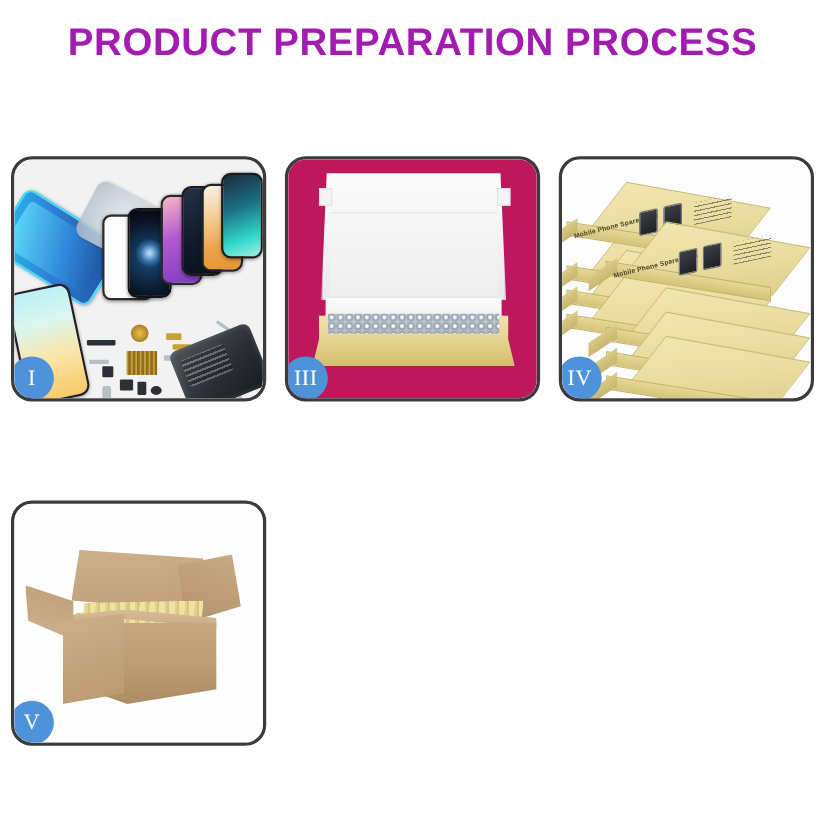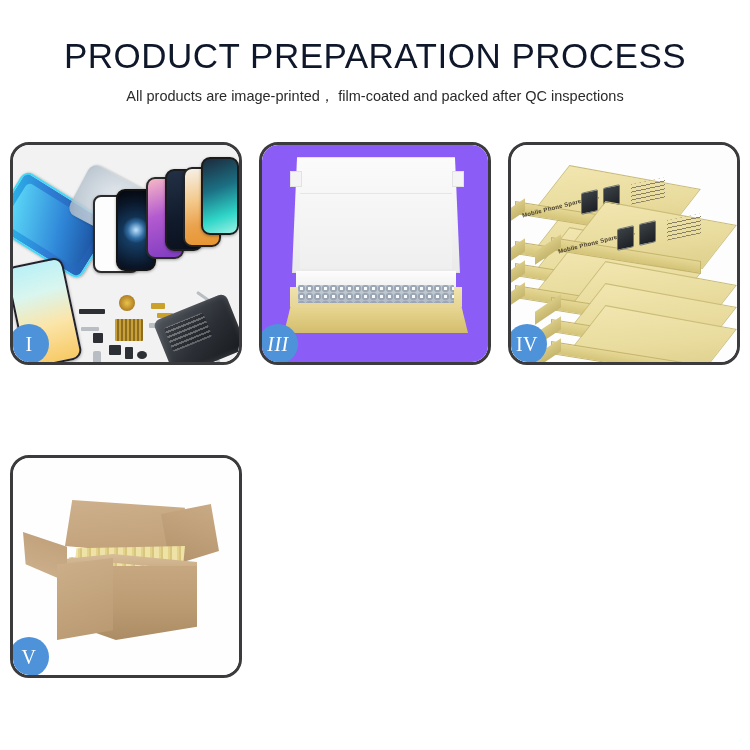--- a/index.html
+++ b/index.html
@@ -7,22 +7,22 @@
     width: 750px; height: 750px;
     background: #ffffff;
     font-family: "Liberation Sans", sans-serif;
     overflow: hidden;
   }
   .page { position: relative; width: 750px; height: 750px; background: #fff; }
 
   
   .header { position: absolute; left: 0; top: 0; width: 750px; text-align: center; }
   .title {
-    font-size: 35px; font-weight: normal; letter-spacing: 0.5px;
-    color: #0f172a; line-height: 1; padding-top: 38px;
+    font-size: 35px; font-weight: bold; letter-spacing: 0.5px;
+    color: #a21caf; line-height: 1; padding-top: 21px;
     font-family: "Liberation Sans", sans-serif;
   }
   .subtitle {
     font-size: 14.5px; color: #2a2a2a; padding-top: 14px;
     font-family: "Liberation Sans", sans-serif;
   }
 
   
   .grid {
     position: absolute; left: 10px; top: 142px;
@@ -127,21 +127,21 @@
     position: absolute; left: 64px; top: 12px; width: 100px; height: 198px;
     background:
       radial-gradient(ellipse at 30% 20%, rgba(255,255,255,.55) 0 26%, rgba(255,255,255,0) 60%),
       radial-gradient(ellipse at 70% 75%, rgba(255,255,255,.4) 0 22%, rgba(255,255,255,0) 58%);
   }
   .wrap-seam { position: absolute; left: 56px; top: 148px; width: 116px; height: 5px;
     background: linear-gradient(90deg, rgba(255,255,255,.1), rgba(255,255,255,.85), rgba(255,255,255,.1));
     transform: rotate(-1.5deg); }
 
   
-  .p3 { background: #8b5cf6; font-style: italic; }
+  .p3 { background: #be185d; }
   .lid-back {
     position: absolute; left: 30px; top: 12px; width: 168px; height: 116px;
     background: linear-gradient(180deg,#fbfbfb 0%,#f3f3f3 55%,#eaeaea 100%);
     border: 1px solid #e2e2e2;
     clip-path: polygon(3% 0, 97% 0, 100% 100%, 0 100%);
   }
   .lid-inner {
     position: absolute; left: 38px; top: 48px; width: 152px; height: 76px;
     background: linear-gradient(180deg,#f7f7f7,#efefef);
     border-top: 1px solid #e6e6e6;
@@ -291,21 +291,20 @@
     background: radial-gradient(ellipse at 40% 60%, rgba(206,224,236,.55) 0 40%, rgba(255,255,255,0) 72%);
   }
 </style>
 </head>
 <body>
 
 <div class="page">
 
   <div class="header">
     <div class="title">PRODUCT PREPARATION PROCESS</div>
-    <div class="subtitle">All products are image-printed， film-coated and packed after QC inspections</div>
   </div>
 
   <div class="grid">
 
     <div class="panel">
       <div class="panel-stage p1">
         <div class="phone ph-a"></div>
         <div class="phone ph-c"></div>
         <div class="phone ph-white"></div>
         <div class="phone ph-black"></div>

